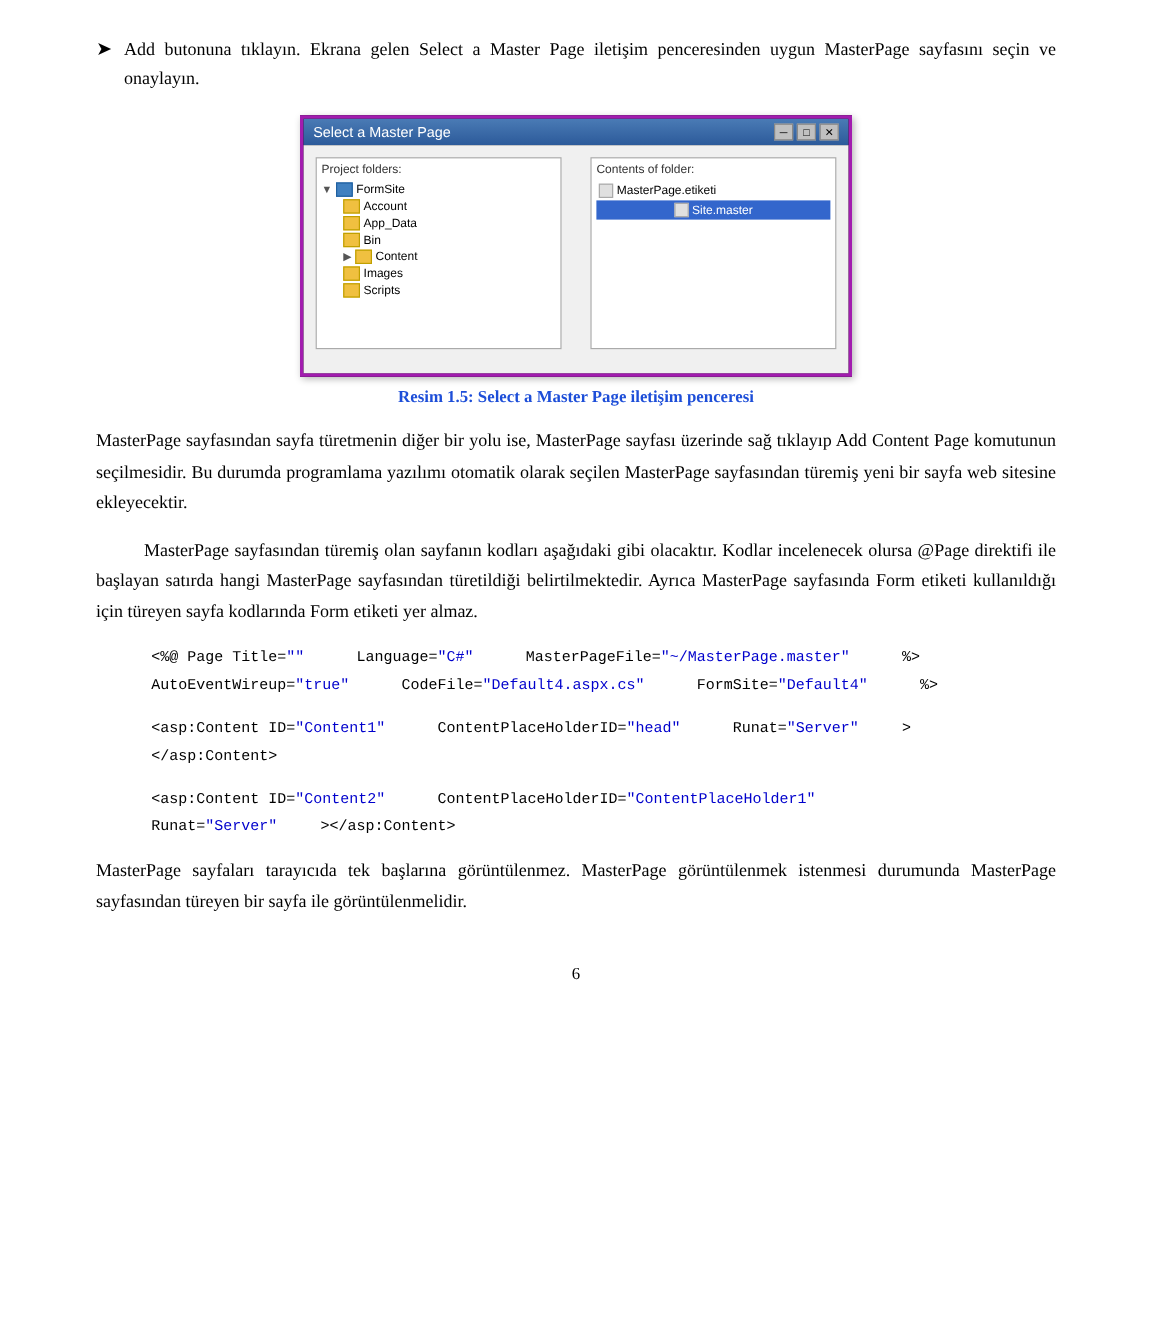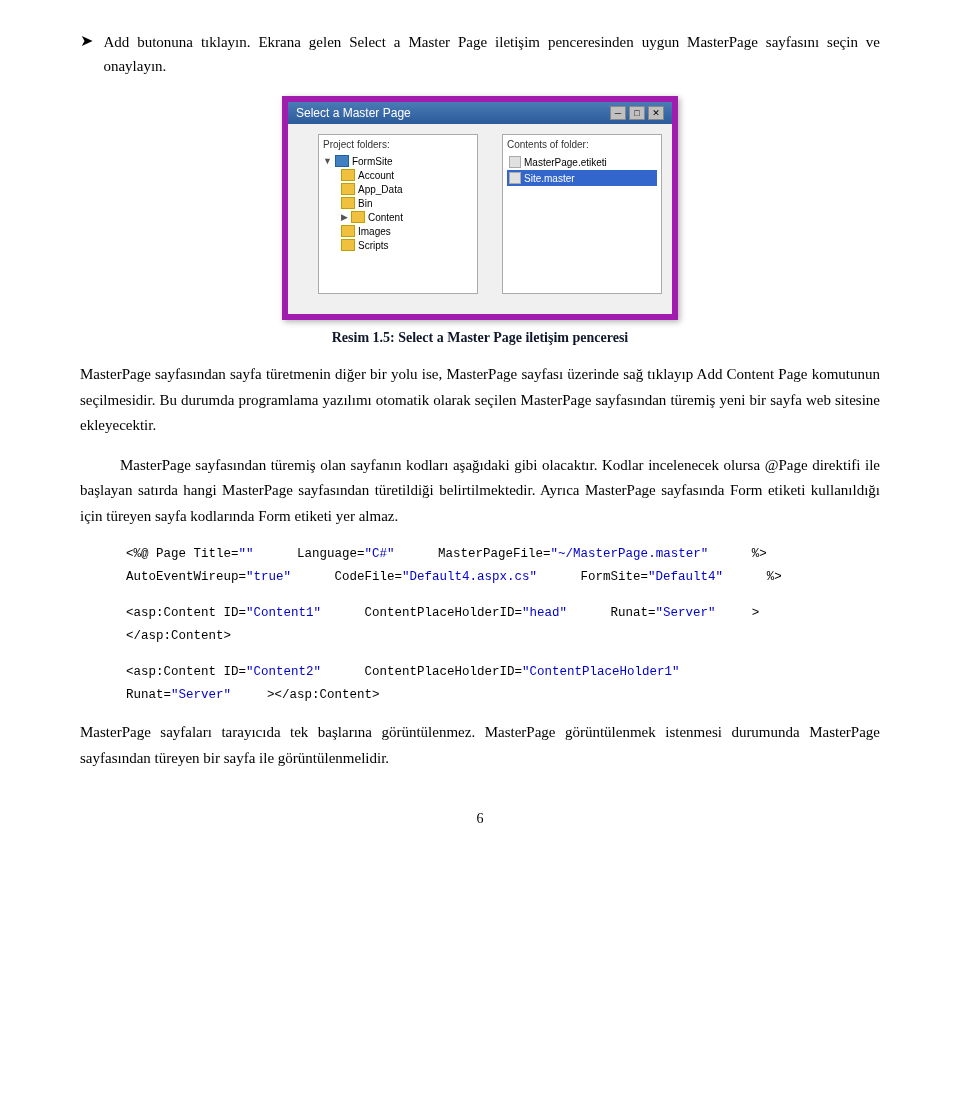--- a/index.html
+++ b/index.html
@@ -30,23 +30,23 @@
       line-height: 1.6;
     }
 
     
     .dialog-container {
       display: flex;
       justify-content: center;
       margin: 18px 0 10px 0;
     }
     .dialog-box {
-      border: 6px solid #a21caf;
+      border: 3px solid #a21caf;
       background: #000000;
-      width: 396px;
+      width: 460px;
       box-shadow: 2px 2px 6px rgba(0,0,0,0.3);
     }
     .dialog-titlebar {
       background: linear-gradient(to bottom, #4a7bb5, #2c5a9a);
       color: #fff;
       font-size: 12px;
       font-family: 'Segoe UI', Arial, sans-serif;
       padding: 4px 8px;
       display: flex;
       justify-content: space-between;
@@ -72,21 +72,20 @@
     .dialog-body {
       padding: 10px;
       background: #f0f0f0;
       font-family: 'Segoe UI', Arial, sans-serif;
       font-size: 11px;
     }
     .dialog-panels {
       display: flex;
       gap: 24px;
       margin-bottom: 10px;
-      margin-left: 20px;
     }
     .dialog-panel {
       flex: 1;
       border: 1px solid #aaa;
       background: #fff;
       padding: 4px;
       min-height: 160px;
     }
     .dialog-panel-title {
       font-size: 10px;
@@ -124,20 +123,21 @@
     .file-item {
       display: flex;
       align-items: center;
       gap: 3px;
       padding: 2px 2px;
       font-size: 10px;
     }
     .file-item.selected {
       background: #3366cc;
       color: #fff;
+      justify-content: center;
     }
     .file-icon {
       width: 12px;
       height: 12px;
       background: #e0e0e0;
       border: 1px solid #aaa;
       font-size: 8px;
       flex-shrink: 0;
       display: inline-block;
     }
@@ -152,21 +152,21 @@
       padding: 3px 18px;
       font-size: 11px;
       font-family: 'Segoe UI', Arial, sans-serif;
       cursor: pointer;
     }
 
     .figure-caption {
       text-align: center;
       font-size: 14px;
       margin: 8px 0 16px 0;
-      color: #0f172a;
+      color: #1d4ed8;
     }
 
     .body-paragraph {
       text-align: justify;
       line-height: 1.7;
       margin-bottom: 14px;
     }
 
     .indented-paragraph {
       text-align: justify;

